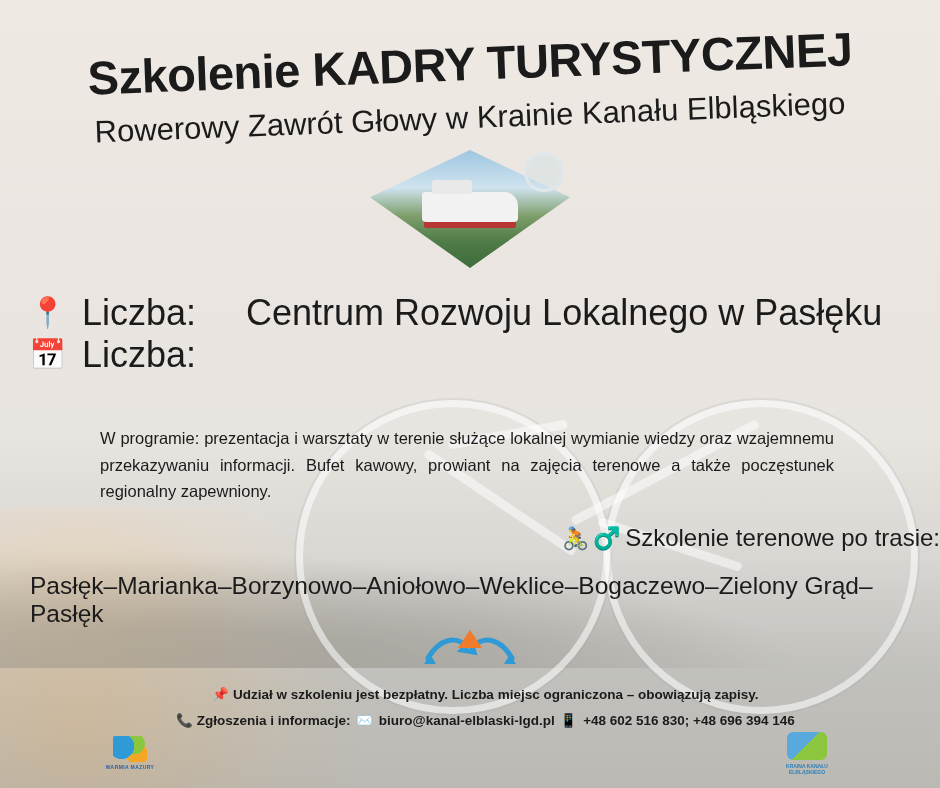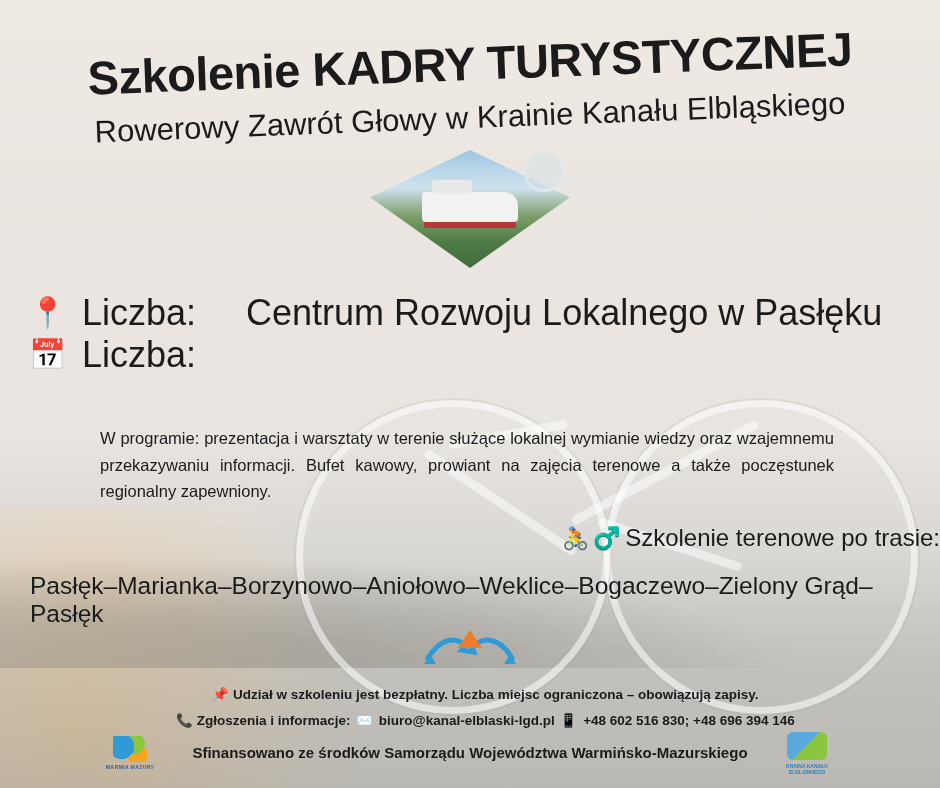--- a/index.html
+++ b/index.html
@@ -370,21 +370,20 @@
       <div class="line1">📌 Udział w szkoleniu jest bezpłatny. Liczba miejsc ograniczona – obowiązują zapisy.</div>
       <div class="line2">
         <span>📞 Zgłoszenia i informacje:</span>
         <span class="icon-inline">✉️</span>
         <span class="mail">biuro@kanal-elblaski-lgd.pl</span>
         <span class="icon-inline">📱</span>
         <span>+48 602 516 830;  +48 696 394 146</span>
       </div>
     </div>
 
-    <div class="sponsor-line">Sfinansowano ze środków Samorządu Województwa Warmińsko-Mazurskiego</div>
 
     <div class="logo-wm">
       <div class="mark"></div>
       <div class="cap">WARMIA MAZURY</div>
     </div>
 
     <div class="logo-lgd">
       <div class="mark"></div>
       <div class="cap">KRAINA KANAŁU ELBLĄSKIEGO</div>
     </div>

